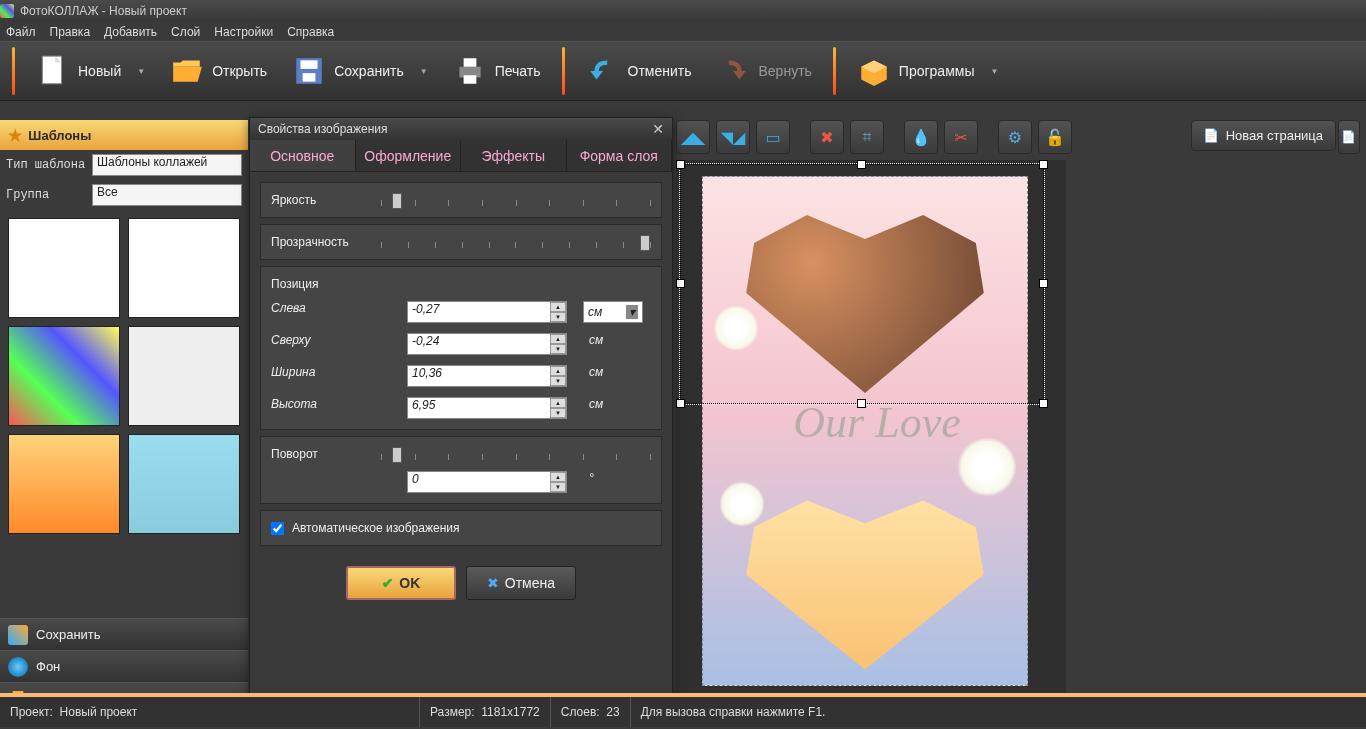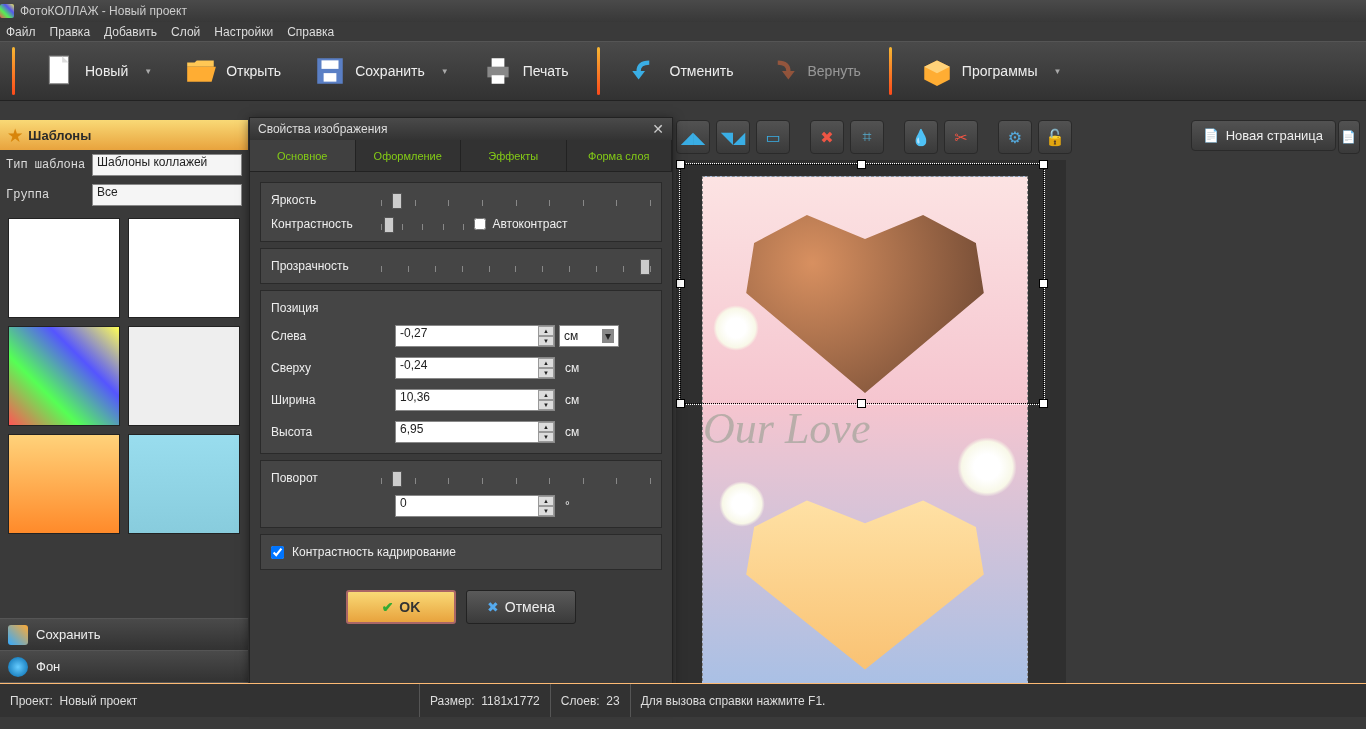--- a/index.html
+++ b/index.html
@@ -7,21 +7,21 @@
 
 
 .titlebar { height: 22px; background: linear-gradient(#4a4a4a, #383838); display: flex; align-items: center; font-size: 12px; color: #ccc; }
 .titlebar .app-icon { width: 14px; height: 14px; background: linear-gradient(45deg, #e55, #5e5, #55e, #ee5); margin-right: 6px; border-radius: 2px; }
 
 
 .menubar { height: 19px; background: #3a3a3a; display: flex; align-items: center; padding-left: 6px; gap: 14px; font-size: 12px; color: #ddd; }
 .menubar span { cursor: default; }
 
 
-.toolbar { height: 60px; background: linear-gradient(#4a4a4a, #323232); display: flex; align-items: center; gap: 12px; padding: 0 6px; border-top: 1px solid #555; border-bottom: 1px solid #222; }
+.toolbar { height: 60px; background: linear-gradient(#4a4a4a, #323232); display: flex; align-items: center; gap: 5px; padding: 0 6px; border-top: 1px solid #555; border-bottom: 1px solid #222; }
 .tb-btn { display: flex; align-items: center; gap: 8px; padding: 6px 10px; font-size: 14px; color: #eee; cursor: pointer; border-radius: 3px; }
 .tb-btn svg, .tb-btn .tb-icon { width: 34px; height: 34px; }
 .tb-sep { width: 3px; height: 48px; background: linear-gradient(#f7b733, #fc4a1a); border-radius: 2px; margin: 0 6px; }
 .tb-arrow { margin-left: 8px; font-size: 8px; color: #aaa; }
 
 
 .icon-toolbar { position: absolute; top: 120px; left: 676px; display: flex; gap: 6px; align-items: center; }
 .icon-btn { width: 34px; height: 34px; background: linear-gradient(#525252, #3a3a3a); border: 1px solid #2a2a2a; border-radius: 4px; display: flex; align-items: center; justify-content: center; cursor: pointer; font-size: 16px; }
 .icon-sep { width: 8px; }
 .new-page-btn { position: absolute; top: 120px; right: 30px; display: flex; align-items: center; gap: 6px; background: linear-gradient(#525252, #3a3a3a); border: 1px solid #2a2a2a; border-radius: 4px; padding: 7px 12px; font-size: 13px; color: #eee; cursor: pointer; }
@@ -46,67 +46,67 @@
 
 .tab-btn { height: 32px; background: linear-gradient(#4a4a4a,#323232); border-top: 1px solid #555; display: flex; align-items: center; gap: 8px; padding: 0 8px; font-size: 13px; color: #eee; cursor: pointer; }
 .tab-btn .tab-icon { width: 20px; height: 20px; border-radius: 3px; display: flex; align-items: center; justify-content: center; }
 
 
 .canvas-area { position: absolute; top: 160px; left: 676px; width: 390px; height: 545px; background: #2f2f2f; }
 .card { position: absolute; left: 26px; top: 16px; width: 326px; height: 510px; background: linear-gradient(180deg, #fce3e3 0%, #f5c5cf 45%, #a9c0e5 100%); border: 1px dashed #888; }
 .heart { position: absolute; }
 .heart.top { left: 30px; top: 26px; width: 264px; height: 200px; background: radial-gradient(circle at 30% 30%, #d89060, #5a3a2a); clip-path: polygon(50% 95%, 5% 45%, 8% 20%, 28% 6%, 50% 18%, 72% 6%, 92% 20%, 95% 45%); }
 .heart.bottom { left: 30px; top: 312px; width: 264px; height: 190px; background: linear-gradient(180deg, #ffe3a8, #f9c070); clip-path: polygon(50% 95%, 5% 45%, 8% 20%, 28% 6%, 50% 18%, 72% 6%, 92% 20%, 95% 45%); }
-.our-love { position: absolute; left: 0; top: 226px; width: 100%; text-align: left; font-family: Georgia, serif; font-style: italic; font-size: 44px; color: rgba(130,150,130,0.5); }
+.our-love { position: absolute; left: 0; top: 220px; width: 100%; text-align: center; font-family: Georgia, serif; font-style: italic; font-size: 44px; color: rgba(130,150,130,0.5); padding-left: 24px; }
 .flower { position: absolute; width: 46px; height: 46px; background: radial-gradient(circle, #fff 30%, #f8f8e8 60%, transparent 70%); border-radius: 50%; }
 .flower.f1 { left: 10px; top: 128px; }
 .flower.f2 { right: 10px; top: 260px; width: 60px; height: 60px; }
 .flower.f3 { left: 16px; top: 304px; }
 
 
 .sel-box { position: absolute; border: 1px dotted #000; outline: 1px dotted #fff; pointer-events: none; }
 .sel-box.outer { left: 4px; top: 4px; width: 364px; height: 240px; }
 .sel-handle { position: absolute; width: 9px; height: 9px; background: #fff; border: 1px solid #000; }
 
 
 .dialog { position: absolute; top: 117px; left: 249px; width: 424px; height: 585px; background: #3a3a3a; border: 1px solid #222; box-shadow: 0 2px 10px rgba(0,0,0,0.5); }
 .dialog-title { height: 22px; background: linear-gradient(#4a4a4a,#333); display: flex; align-items: center; padding: 0 8px; font-size: 12px; color: #ddd; justify-content: space-between; }
 .dialog-close { cursor: pointer; font-size: 14px; color: #ccc; }
 .dialog-tabs { display: flex; background: #323232; height: 32px; border-bottom: 1px solid #222; }
-.dlg-tab { flex: 1; display: flex; align-items: center; justify-content: center; font-size: 11px; color: #84cc16; cursor: pointer; border-right: 1px solid #222; }
+.dlg-tab { flex: 1; display: flex; align-items: center; justify-content: center; font-size: 14px; color: #f9a8d4; cursor: pointer; border-right: 1px solid #222; }
 .dlg-tab.active { background: #404040; }
 .dialog-body { padding: 10px; display: flex; flex-direction: column; gap: 6px; }
 .section { background: #454545; border: 1px solid #2a2a2a; padding: 10px; display: flex; flex-direction: column; gap: 10px; }
 .slider-row { display: flex; align-items: center; gap: 10px; font-size: 12px; color: #eee; }
 .slider-row label { width: 100px; }
 .slider { flex: 1; height: 6px; position: relative; display: flex; align-items: center; }
 .slider-ticks { position: absolute; left: 0; right: 0; top: 3px; display: flex; justify-content: space-between; }
 .slider-ticks span { width: 1px; height: 6px; background: #888; }
 .slider-thumb { position: absolute; width: 10px; height: 16px; background: #ccc; border: 1px solid #555; top: -4px; }
 .slider-thumb.orange { background: linear-gradient(#ffc755,#ff8a1a); border: 1px solid #a55; }
 .auto-contrast { display: flex; align-items: center; gap: 6px; font-size: 12px; }
 .auto-contrast input { width: 12px; height: 12px; }
 
-.pos-row { display: flex; align-items: center; gap: 4px; }
+.pos-row { display: flex; align-items: flex-start; gap: 16px; font-style: italic; }
 .pos-row label { width: 120px; font-size: 12px; color: #eee; }
 .pos-input { width: 160px; height: 22px; background: #fff; color: #222; border: 1px solid #888; padding: 0 4px; font-size: 12px; position: relative; }
 .spinner-btns { position: absolute; right: 0; top: 0; width: 16px; height: 100%; display: flex; flex-direction: column; }
 .spinner-btns div { flex: 1; background: #ddd; border: 1px solid #999; font-size: 6px; display: flex; align-items: center; justify-content: center; cursor: pointer; }
 .unit-select { width: 60px; height: 22px; background: #fff; color: #222; border: 1px solid #888; font-size: 12px; display: flex; align-items: center; padding: 0 4px; justify-content: space-between;}
 .unit-label { width: 60px; font-size: 12px; color: #eee; padding-left: 6px; }
 
 .chk-row { display: flex; align-items: center; gap: 8px; font-size: 12px; color: #eee; }
 .chk-row input { width: 13px; height: 13px; }
 
 .dialog-buttons { display: flex; justify-content: center; gap: 10px; padding: 10px; }
 .btn-ok { width: 110px; height: 34px; background: linear-gradient(#f9d976,#e8a33d); border: 2px solid #a66; border-radius: 3px; display: flex; align-items: center; justify-content: center; gap: 6px; font-size: 14px; color: #333; cursor: pointer; font-weight: bold;}
 .btn-cancel { width: 110px; height: 34px; background: linear-gradient(#5a5a5a,#3a3a3a); border: 1px solid #222; border-radius: 3px; display: flex; align-items: center; justify-content: center; gap: 6px; font-size: 14px; color: #eee; cursor: pointer; }
 
 
-.statusbar { position: absolute; bottom: 12px; left: 0; right: 0; height: 34px; background: #323232; display: flex; align-items: center; font-size: 12px; color: #ddd; border-top: 1px solid #fdba74; }
+.statusbar { position: absolute; bottom: 2px; left: 0; right: 0; height: 34px; background: #323232; display: flex; align-items: center; font-size: 12px; color: #ddd; border-top: 4px solid #fdba74; }
 .status-cell { padding: 0 10px; border-right: 1px solid #555; height: 100%; display: flex; align-items: center; }
 </style>
 </head>
 <body>
 
 <div class="titlebar">
   <div class="app-icon"></div>
   <span>ФотоКОЛЛАЖ - Новый проект</span>
 </div>
 
@@ -298,37 +298,20 @@
               <span></span>
               <span></span>
               <span></span>
               <span></span>
               <span></span>
               <span></span>
               <span></span>
               <span></span>
             </div>
           <div class="slider-thumb" style="left:4%"></div>
-        </div>
-      </div>
-      <div class="slider-row">
-        <label>Контрастность</label>
-        <div class="slider" style="flex:0.5">
-          <div class="slider-ticks">
-              <span></span>
-              <span></span>
-              <span></span>
-              <span></span>
-              <span></span>
-            </div>
-          <div class="slider-thumb" style="left:4%"></div>
-        </div>
-        <div class="auto-contrast">
-          <input type="checkbox" style="">
-            <span>Автоконтраст</span>
         </div>
       </div>
     </div>
     <div class="section">
       <div class="slider-row">
         <label>Прозрачность</label>
         <div class="slider">
           <div class="slider-ticks">
               <span></span>
               <span></span>
@@ -407,21 +390,21 @@
         <div class="pos-input"><span>0</span><div class="spinner-btns">
               <div>▲</div>
               <div>▼</div>
             </div></div>
         <div class="unit-label">°</div>
       </div>
     </div>
     <div class="section">
       <div class="chk-row">
         <input type="checkbox" checked="" style="">
-        <span>Контрастность кадрирование</span>
+        <span>Автоматическое изображения</span>
       </div>
     </div>
   </div>
   <div class="dialog-buttons">
     <div class="btn-ok">
       <span style="color:#3a3">✔</span>
       <span>OK</span>
     </div>
     <div class="btn-cancel">
       <span style="color:#5ae">✖</span>

